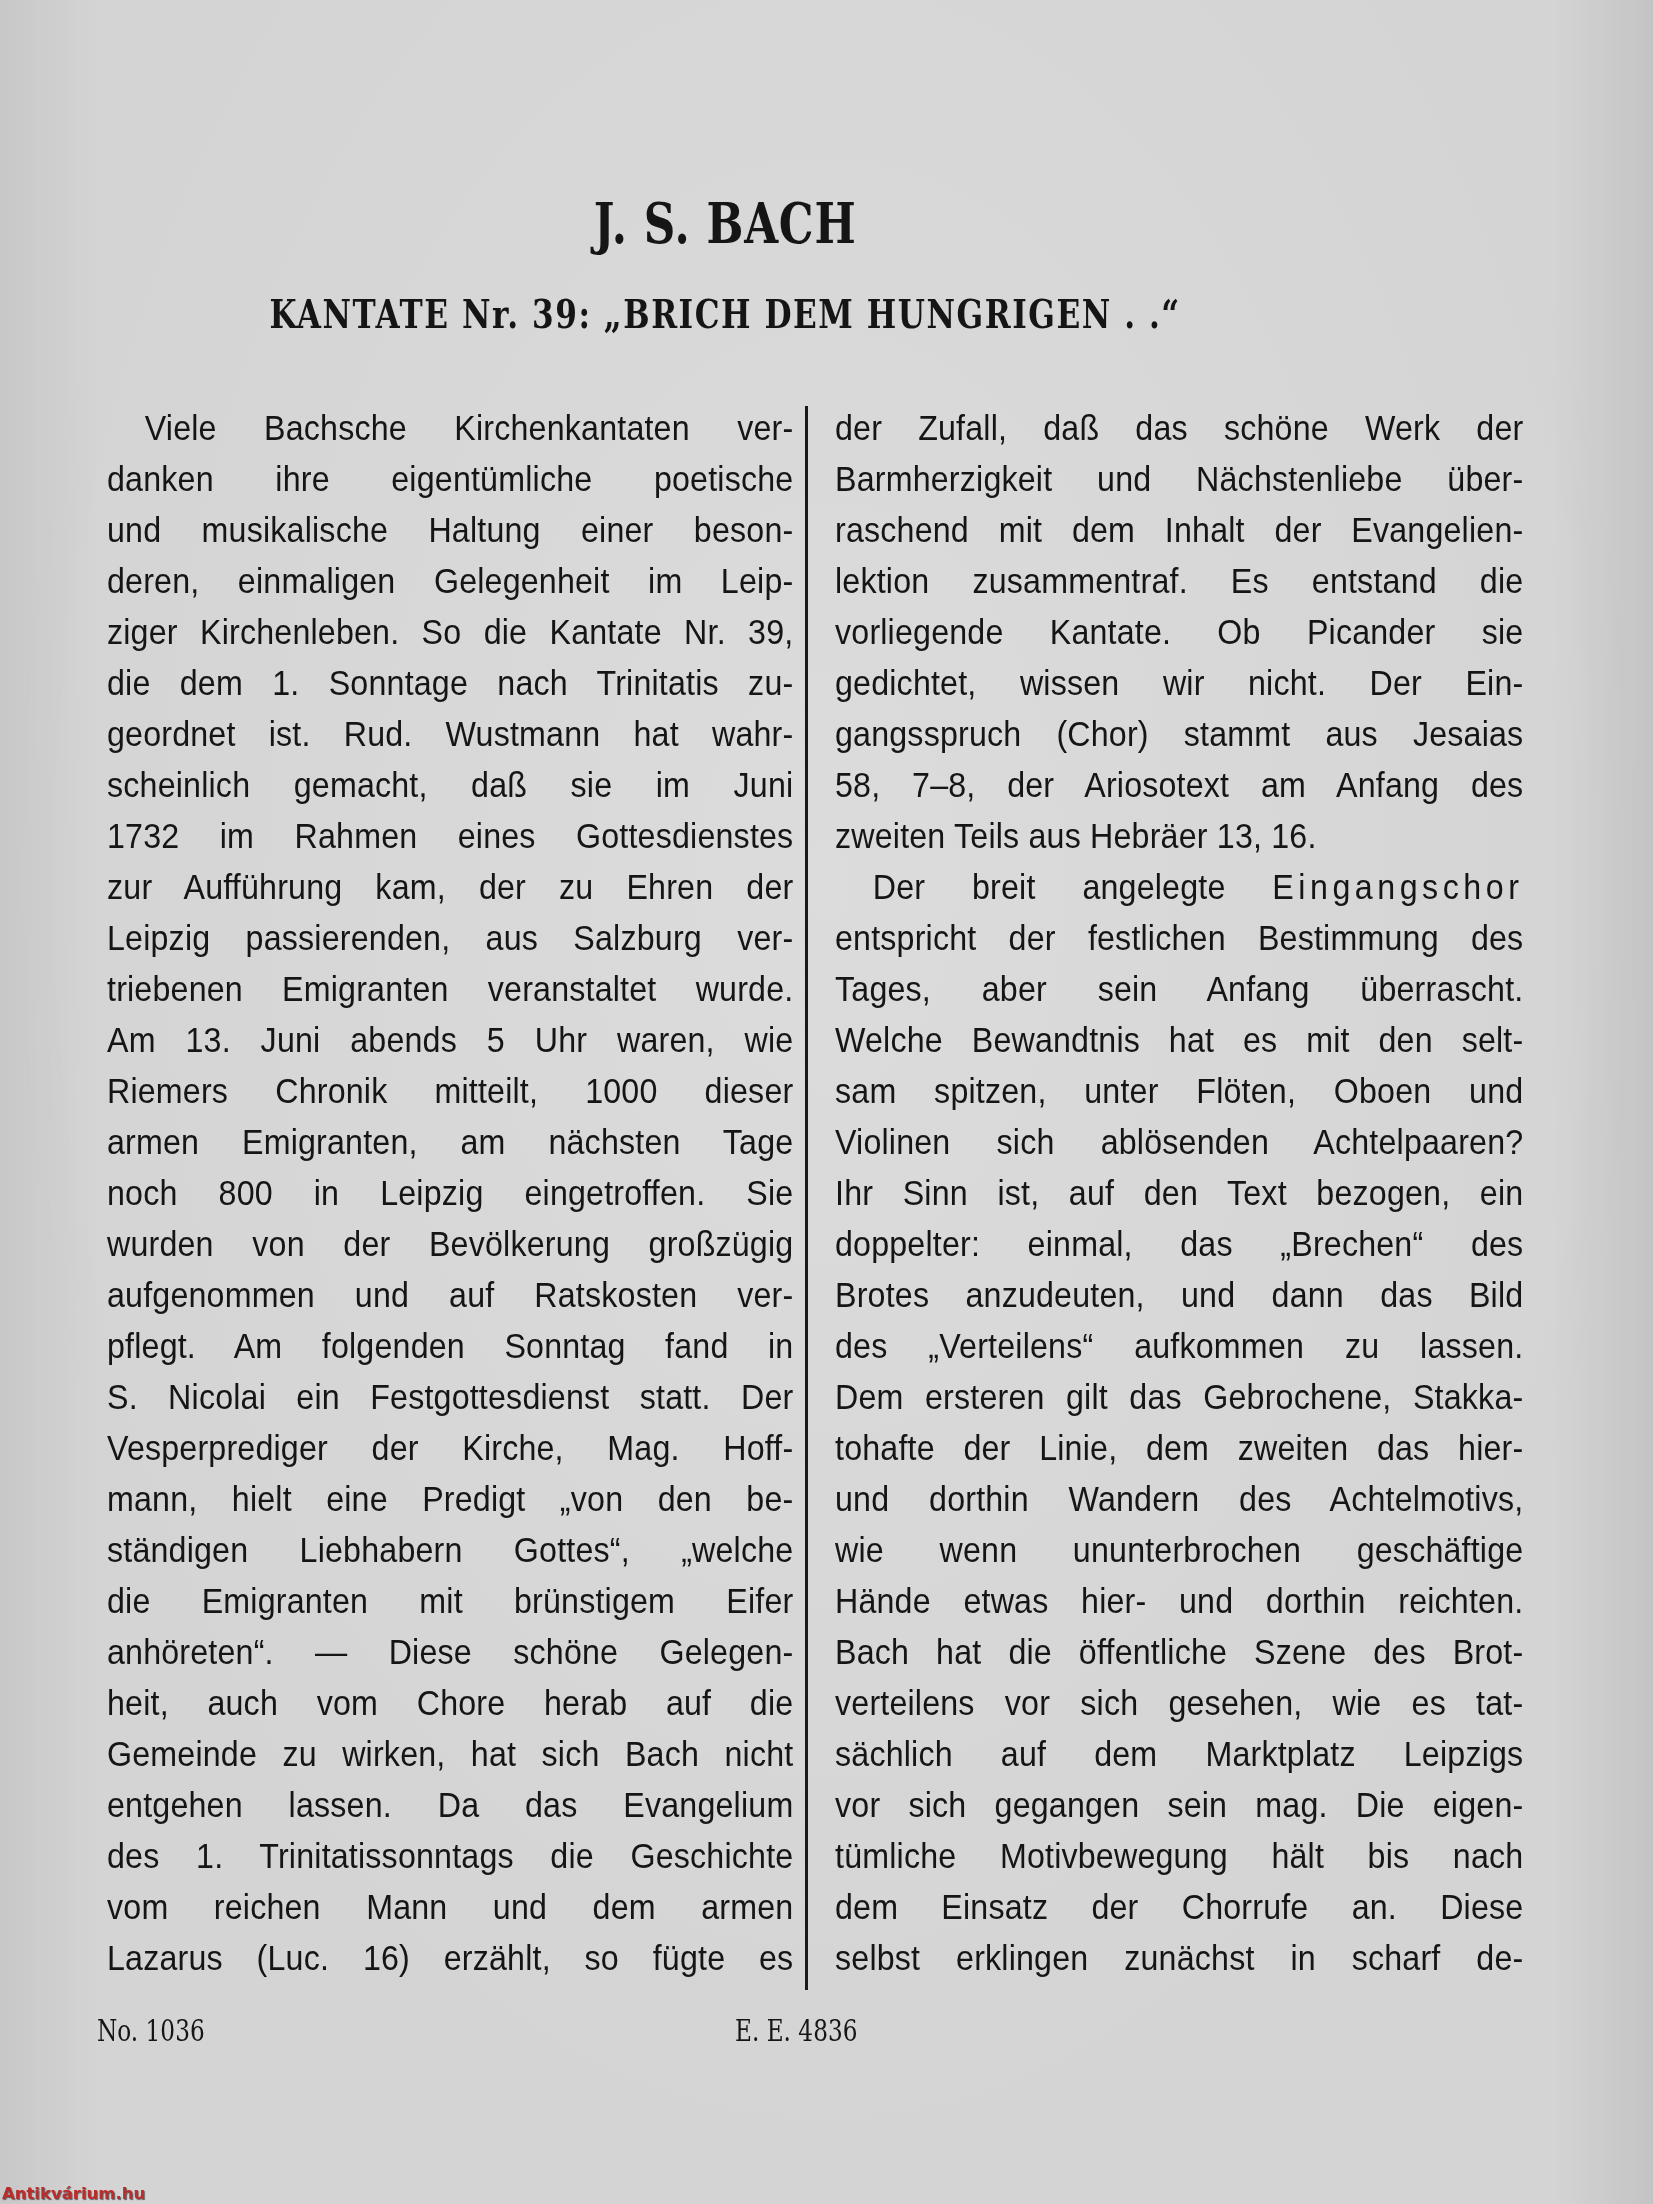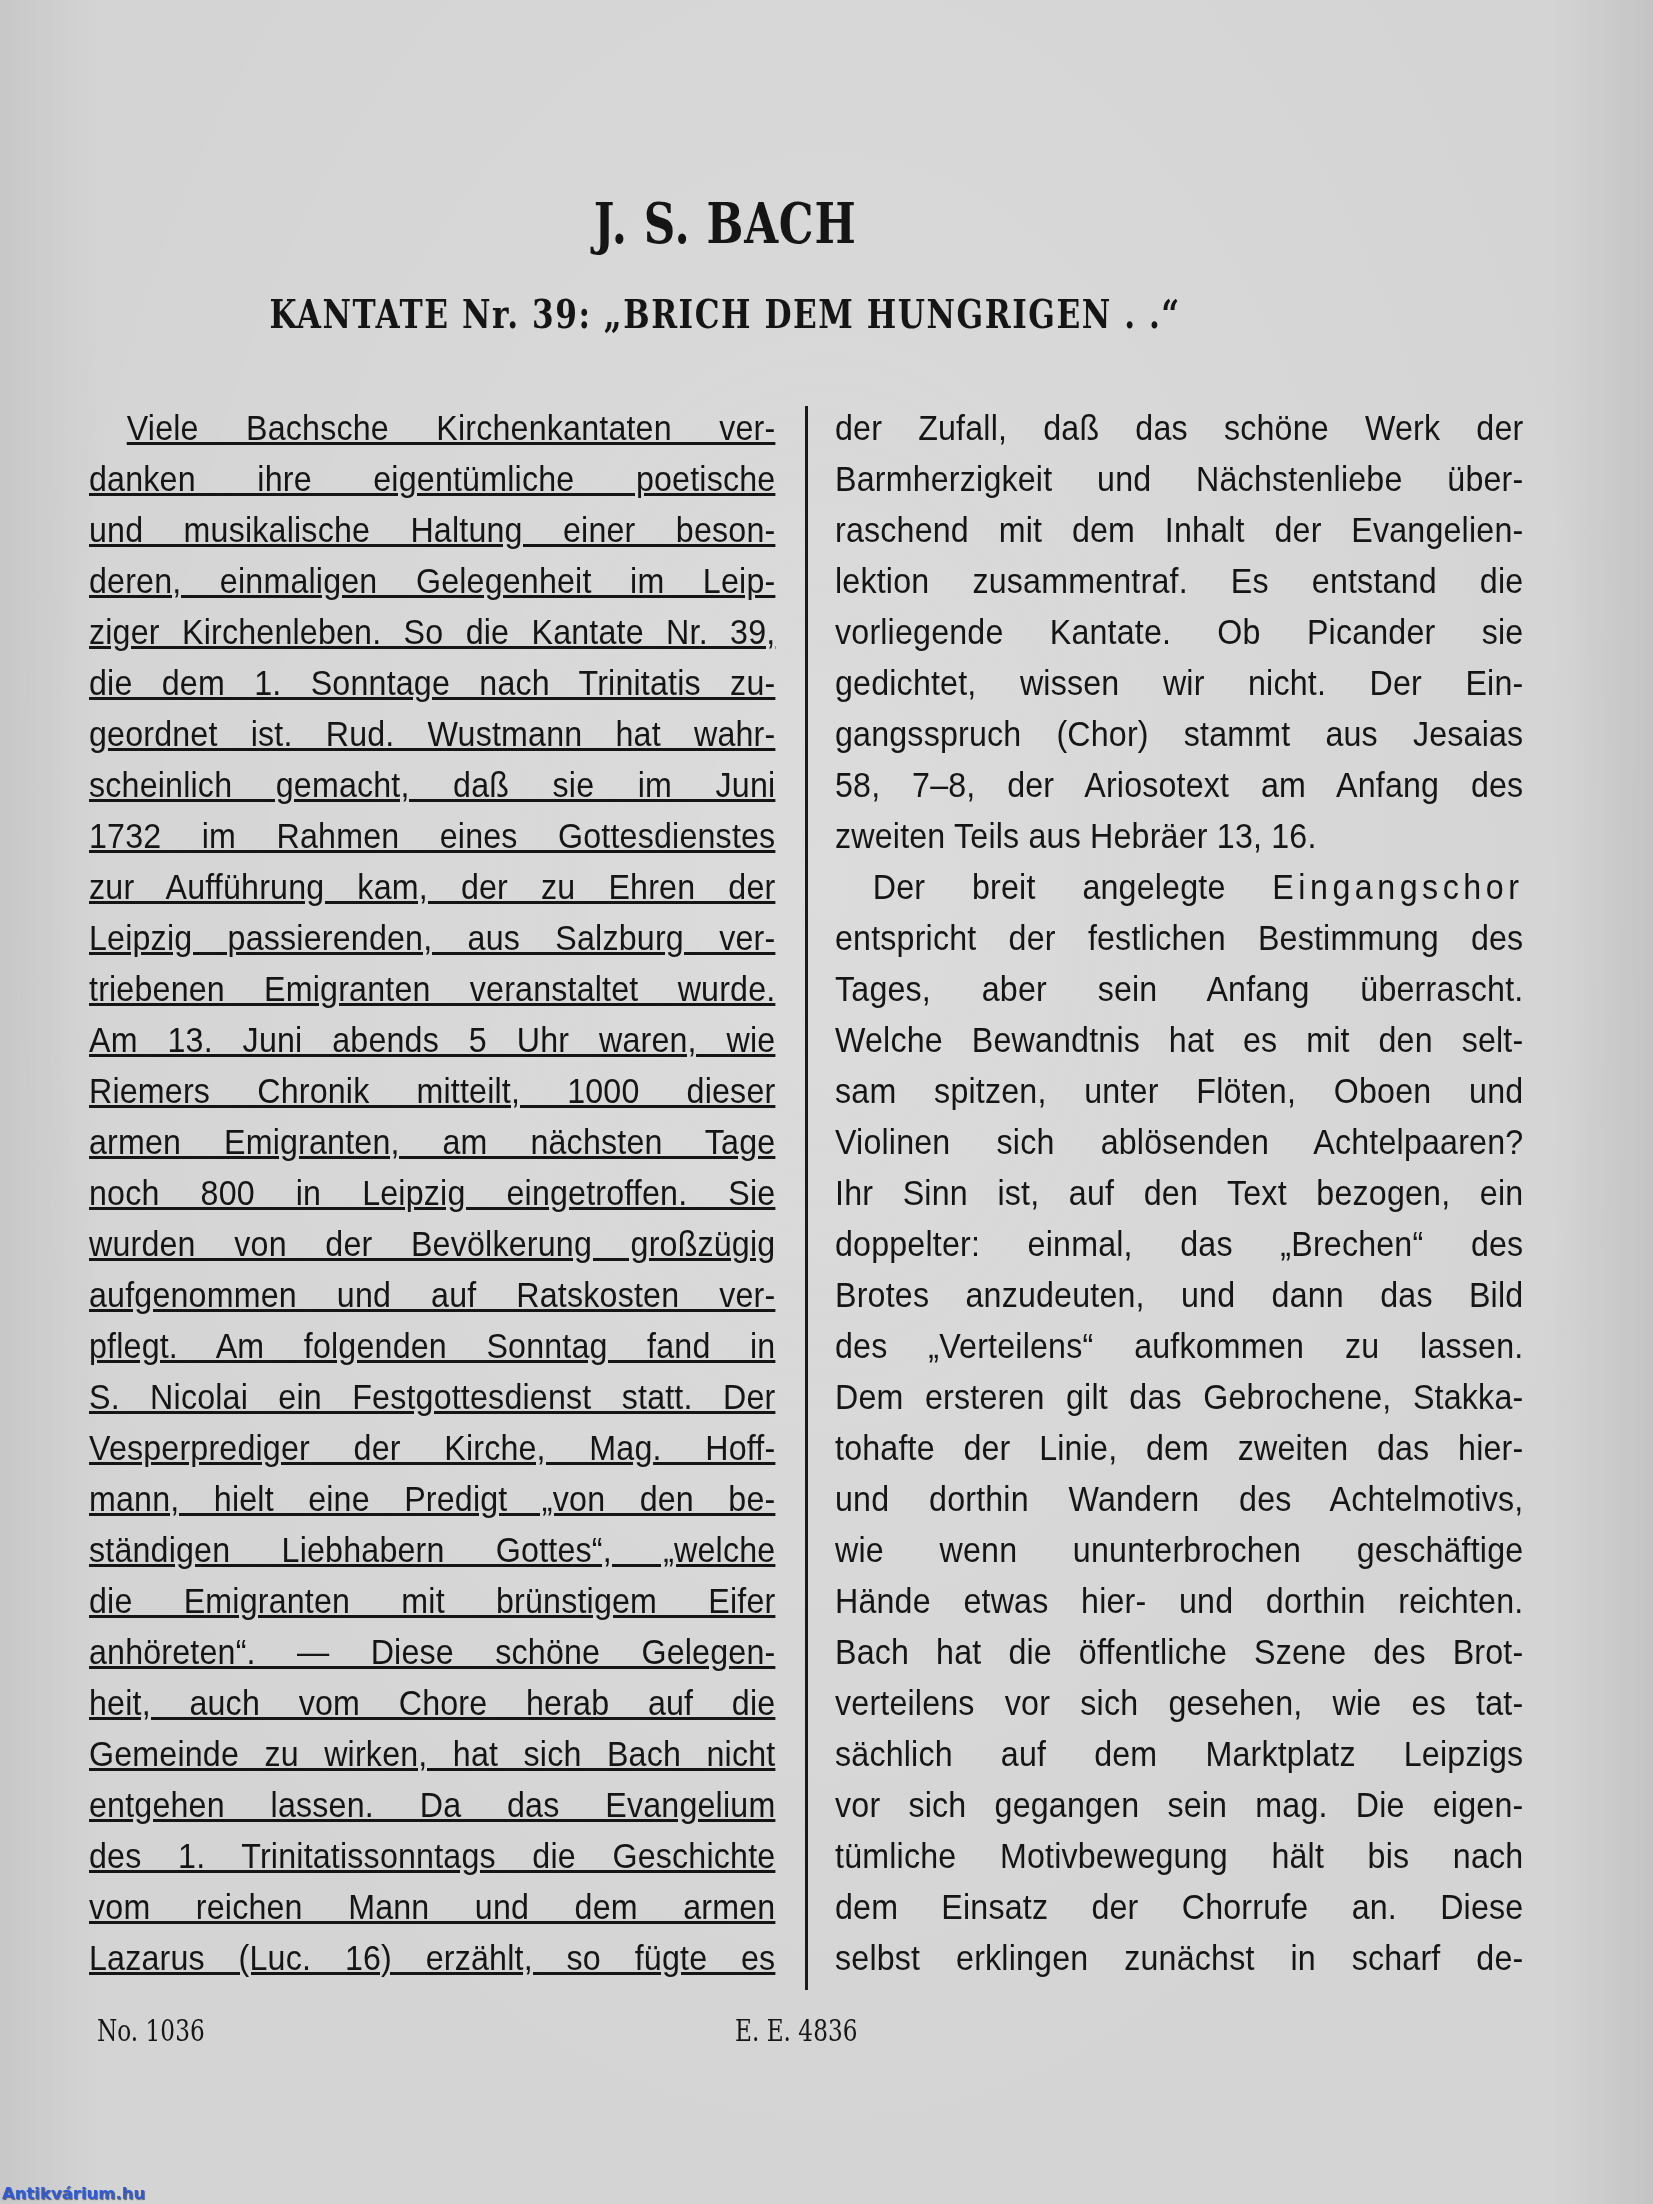--- a/index.html
+++ b/index.html
@@ -47,21 +47,21 @@
       letter-spacing: 1.9px;
       transform: scaleX(0.80);
       transform-origin: 50% 50%;
       margin-left: 7.8px;
     }
     .column {
       position: absolute;
       top: 402px;
       width: 687px;
     }
-    .col-left { left: 89px; text-decoration: underline; }
+    .col-left { left: 107px; }
     .col-right { left: 835px; width: 689px; }
     .line {
       display: block;
       height: 51px;
       line-height: 51px;
       font-size: 35px;
       white-space: nowrap;
       text-align: justify;
       text-align-last: justify;
       transform: scaleX(0.92);
@@ -99,21 +99,21 @@
       transform: scaleX(0.8);
       transform-origin: 0 50%;
     }
     .watermark {
       position: absolute;
       left: 1.9px;
       bottom: 1.9px;
       font-family: "DejaVu Sans", sans-serif;
       font-weight: bold;
       font-size: 16.5px;
-      color: #1d4ed8;
+      color: #b91c1c;
       text-shadow: 1px 1px 1px #555;
       opacity: 0.9;
     }
   </style>
 </head>
 <body>
 
 <div class="page">
   <div class="title">J. S. BACH</div>
   <div class="subtitle">KANTATE Nr. 39: „BRICH DEM HUNGRIGEN . .“</div>

